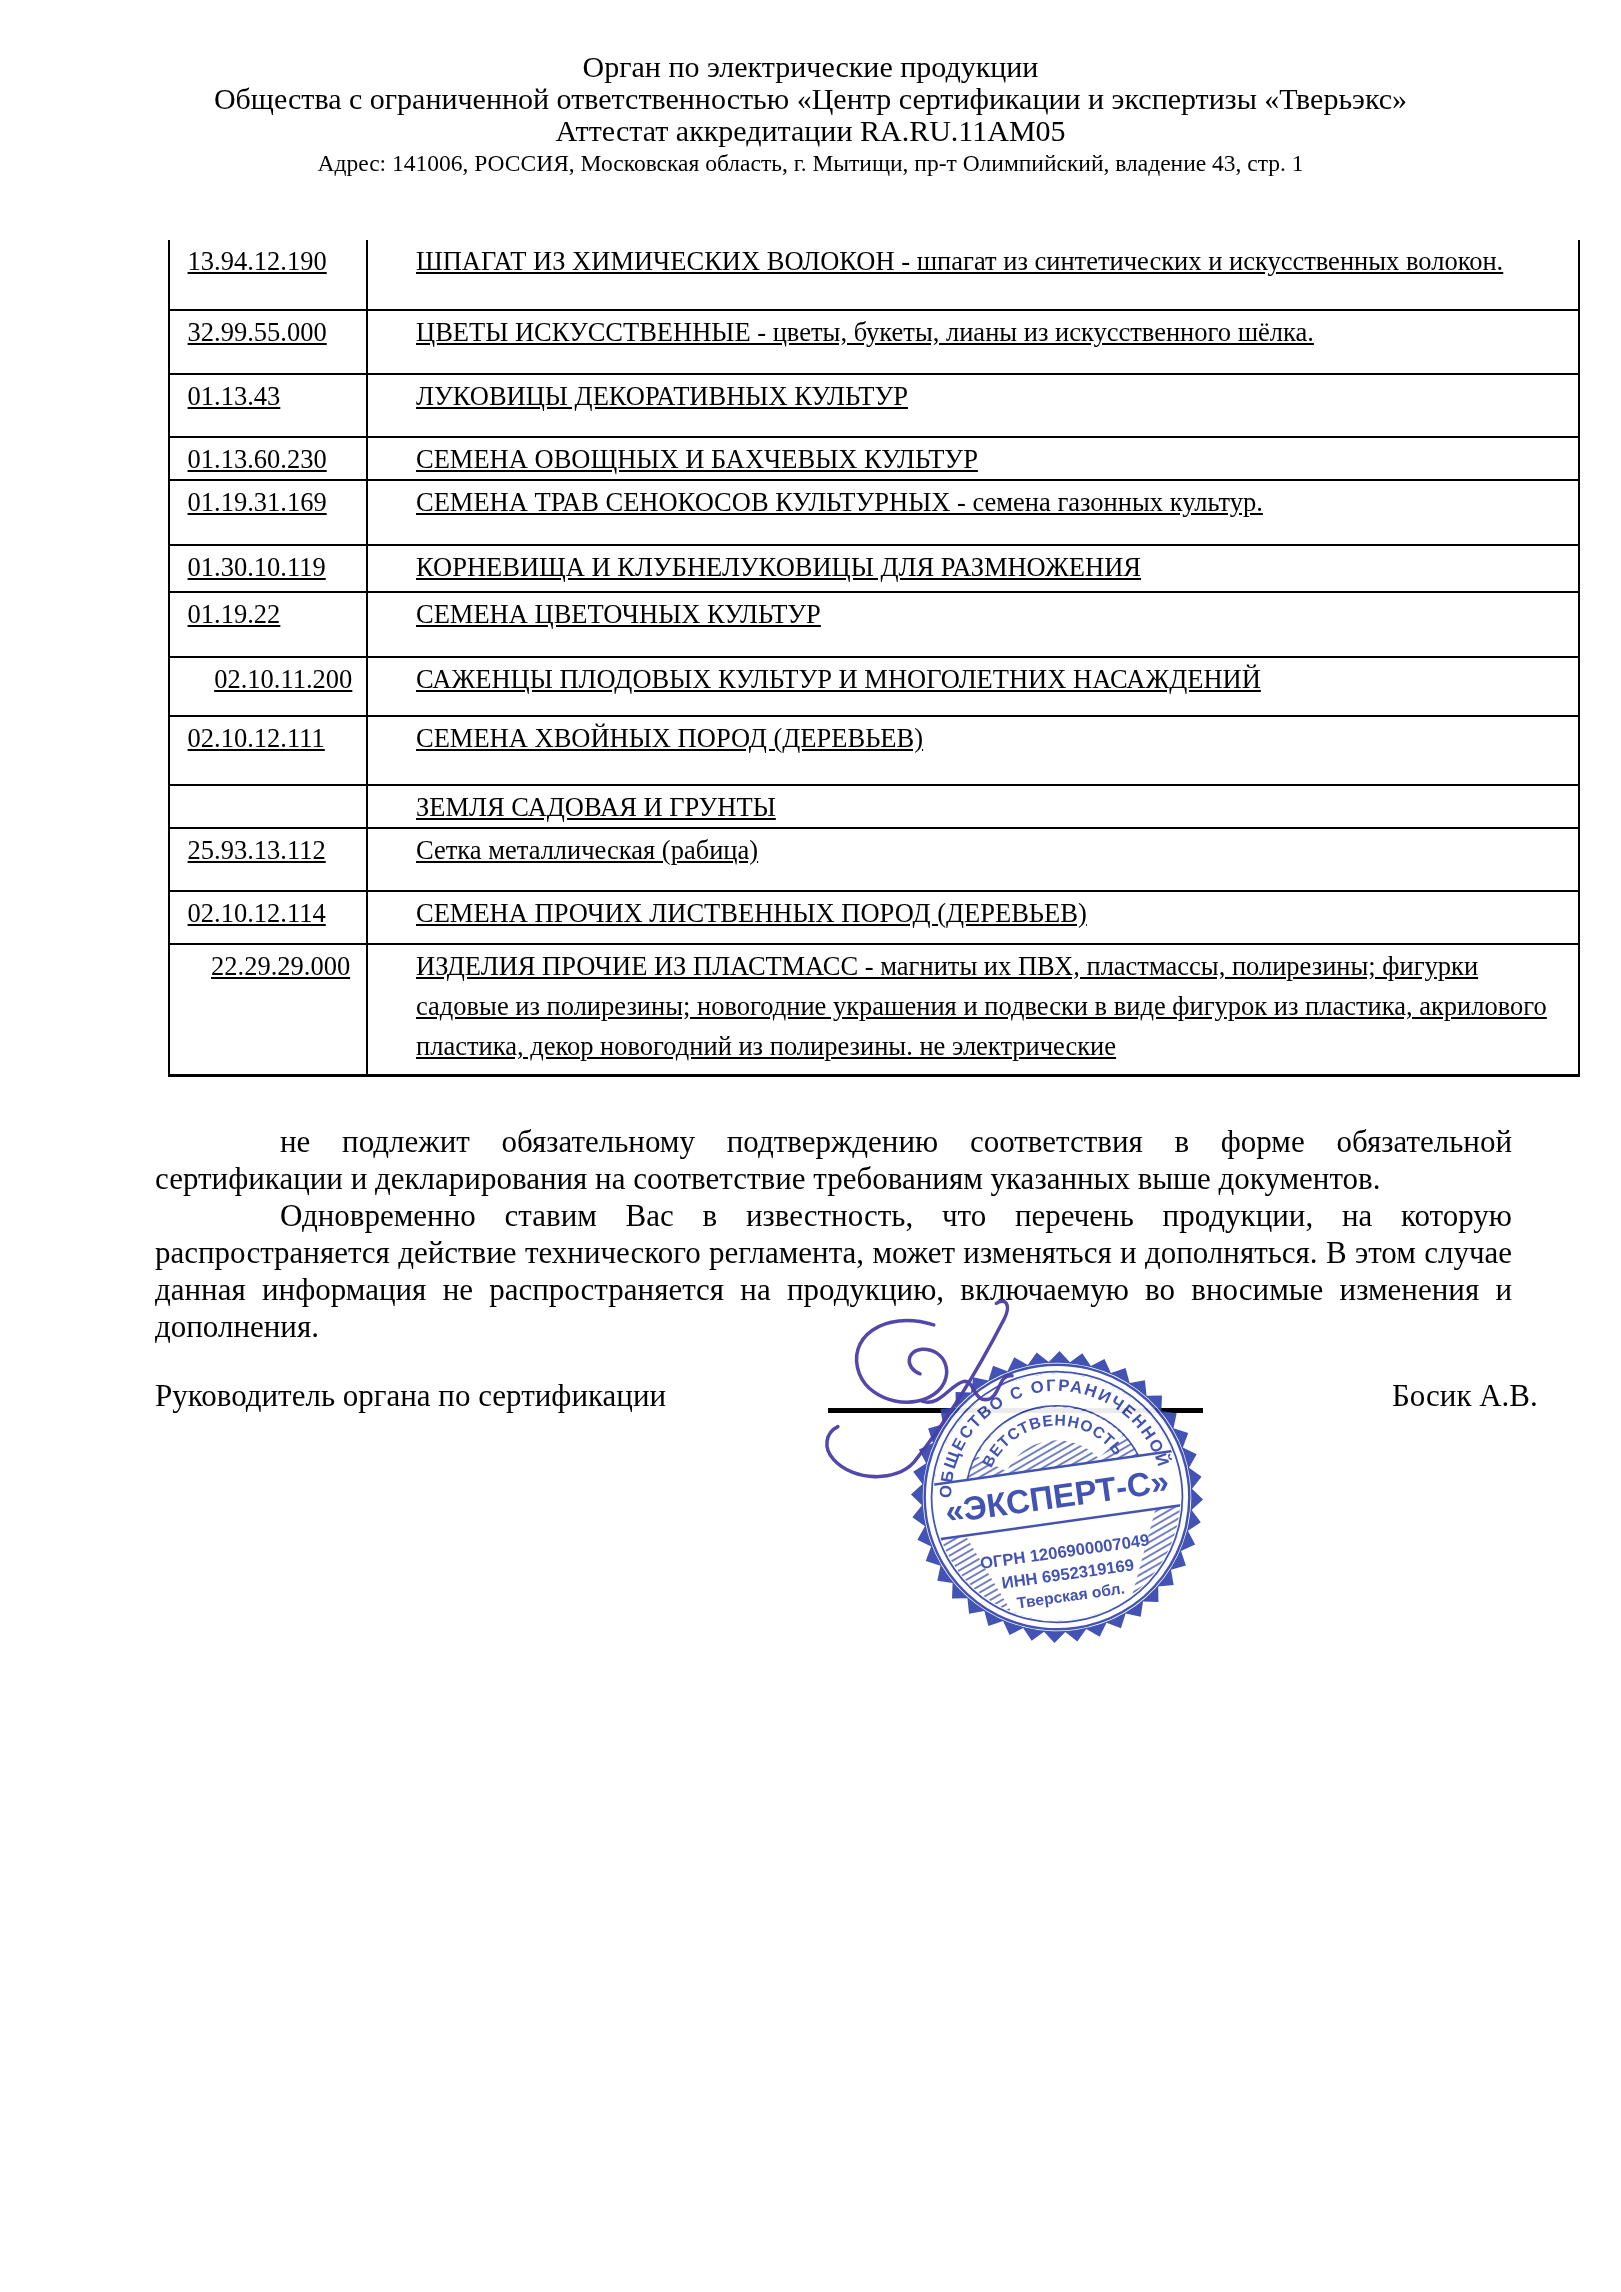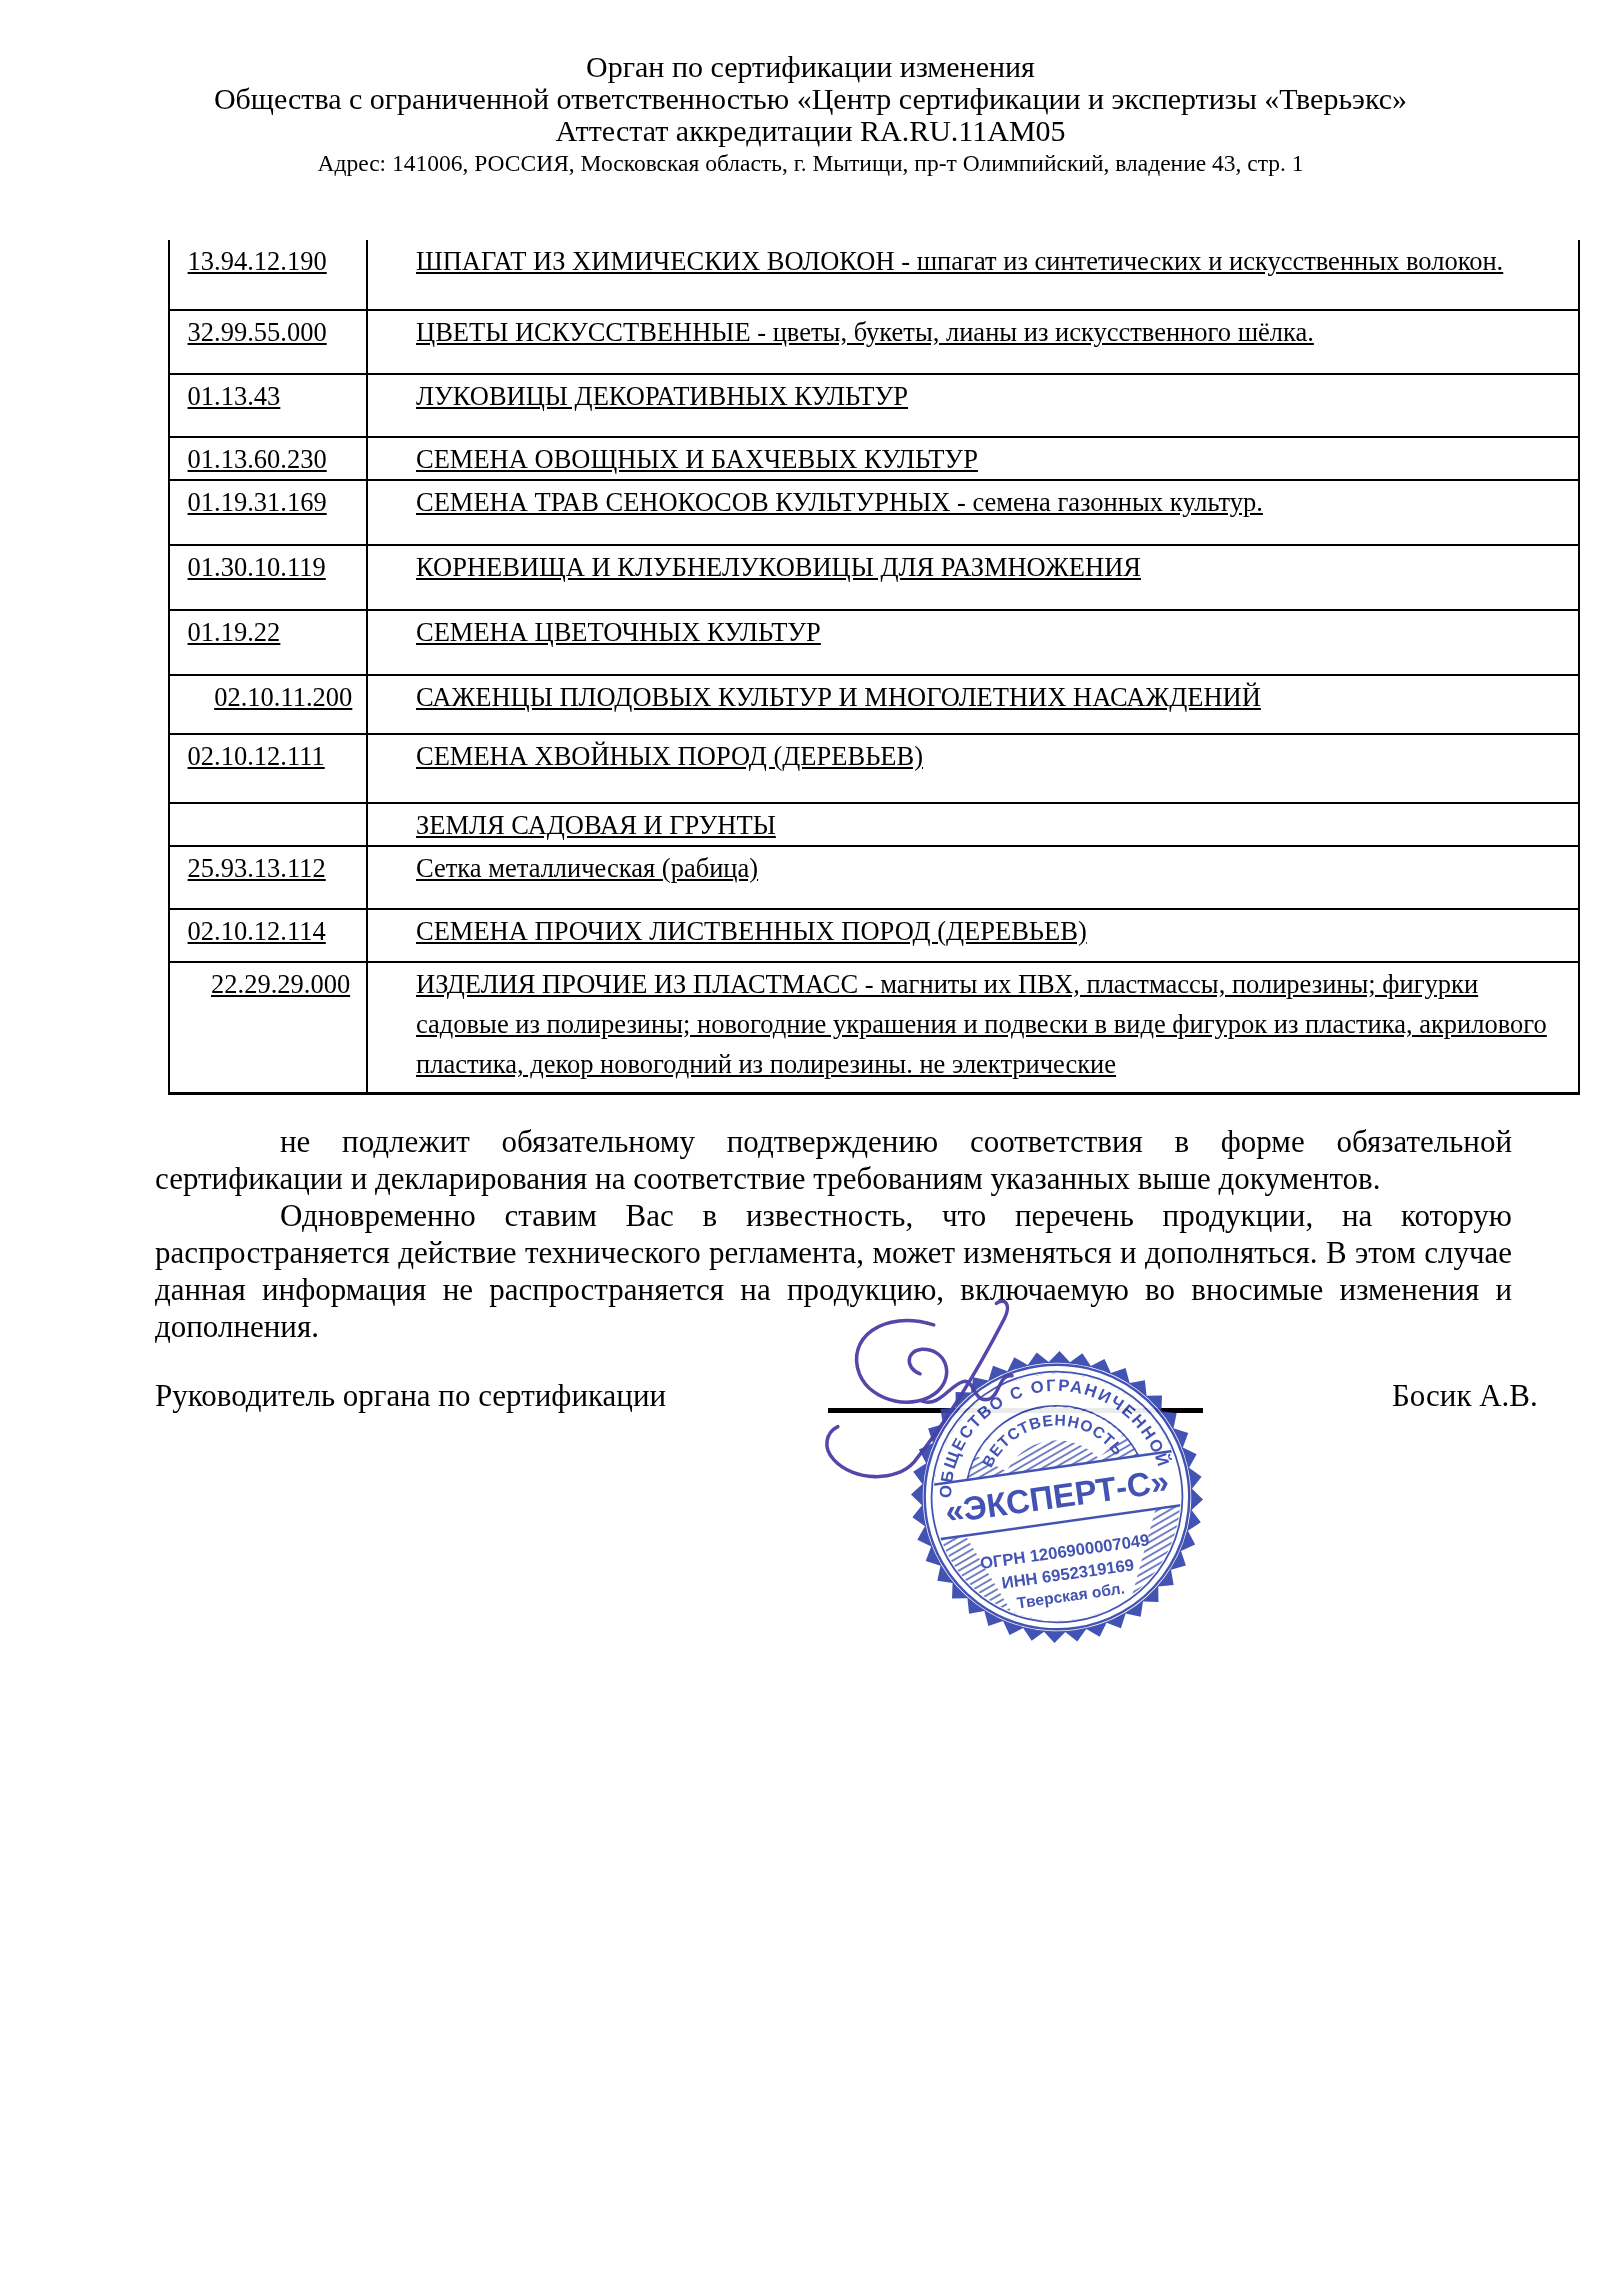--- a/index.html
+++ b/index.html
@@ -24,21 +24,21 @@
   .stamp text{font-family:"Liberation Sans", sans-serif;font-weight:bold;fill:currentColor;}
   .sig-ink{position:absolute;left:765px;top:1274px;width:314px;height:225px;opacity:.95;}
   .sig-ink path{fill:none;stroke:currentColor;stroke-width:3.6;stroke-linecap:round;}
 </style>
 </head>
 <body>
 
 <div class="page">
 
   <div class="header">
-    <div class="h">Орган по сертификации изменения</div>
+    <div class="h">Орган по электрические продукции</div>
     <div class="h">Общества с ограниченной ответственностью «Центр сертификации и экспертизы «Тверьэкс»</div>
     <div class="h">Аттестат аккредитации RA.RU.11АМ05</div>
     <div class="addr">Адрес: 141006, РОССИЯ, Московская область, г. Мытищи, пр-т Олимпийский, владение 43, стр. 1</div>
   </div>
 
   <table class="codes">
     <colgroup>
         <col class="c1">
         <col class="c2">
       </colgroup>
@@ -57,21 +57,21 @@
         </tr>
         <tr>
           <td class="code" style="height: 34px;">01.13.60.230</td>
           <td class="desc">СЕМЕНА ОВОЩНЫХ И БАХЧЕВЫХ КУЛЬТУР</td>
         </tr>
         <tr>
           <td class="code" style="height: 65px;">01.19.31.169</td>
           <td class="desc">СЕМЕНА ТРАВ СЕНОКОСОВ КУЛЬТУРНЫХ - семена газонных культур.</td>
         </tr>
         <tr>
-          <td class="code" style="height: 65px; margin-left: 20px;">01.30.10.119</td>
+          <td class="code" style="height: 47px; margin-left: 20px;">01.30.10.119</td>
           <td class="desc">КОРНЕВИЩА И КЛУБНЕЛУКОВИЦЫ ДЛЯ РАЗМНОЖЕНИЯ</td>
         </tr>
         <tr>
           <td class="code" style="height: 65px;">01.19.22</td>
           <td class="desc">СЕМЕНА ЦВЕТОЧНЫХ КУЛЬТУР</td>
         </tr>
         <tr>
           <td class="code" style="height: 59px; text-align: right;">02.10.11.200</td>
           <td class="desc">САЖЕНЦЫ ПЛОДОВЫХ КУЛЬТУР И МНОГОЛЕТНИХ НАСАЖДЕНИЙ</td>
         </tr>

